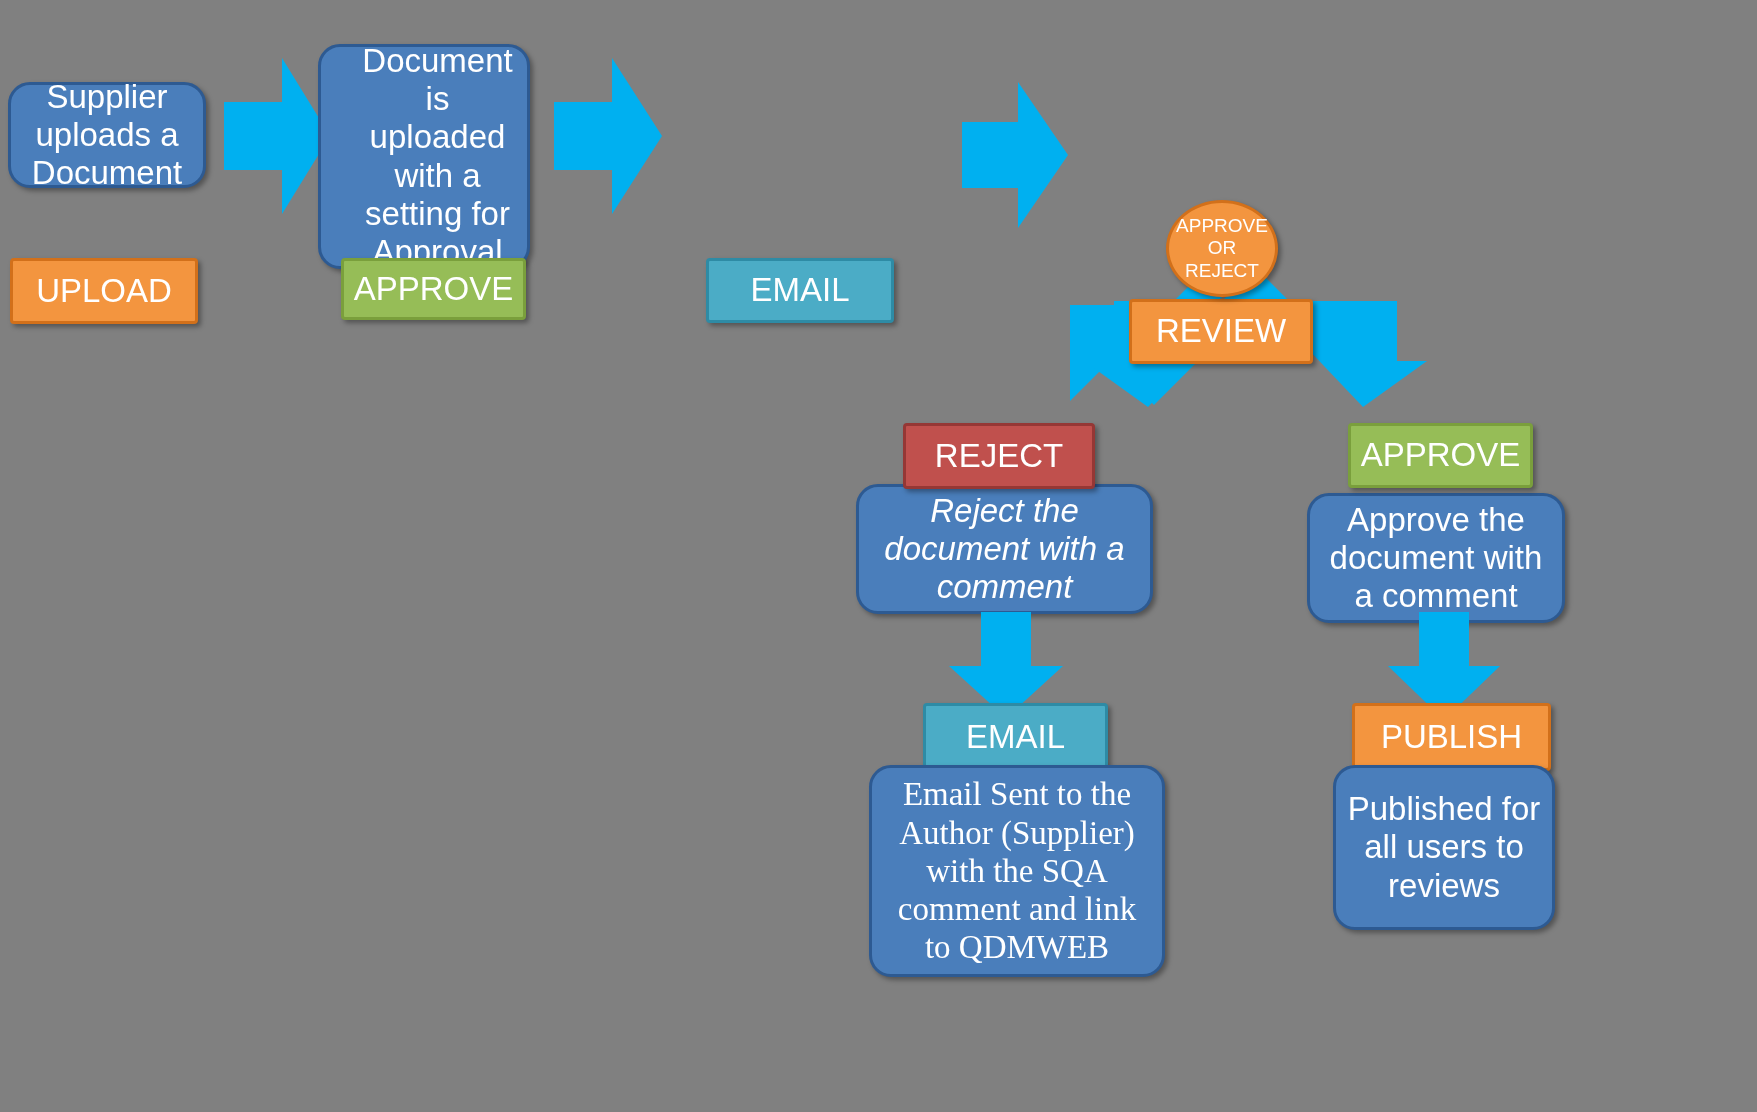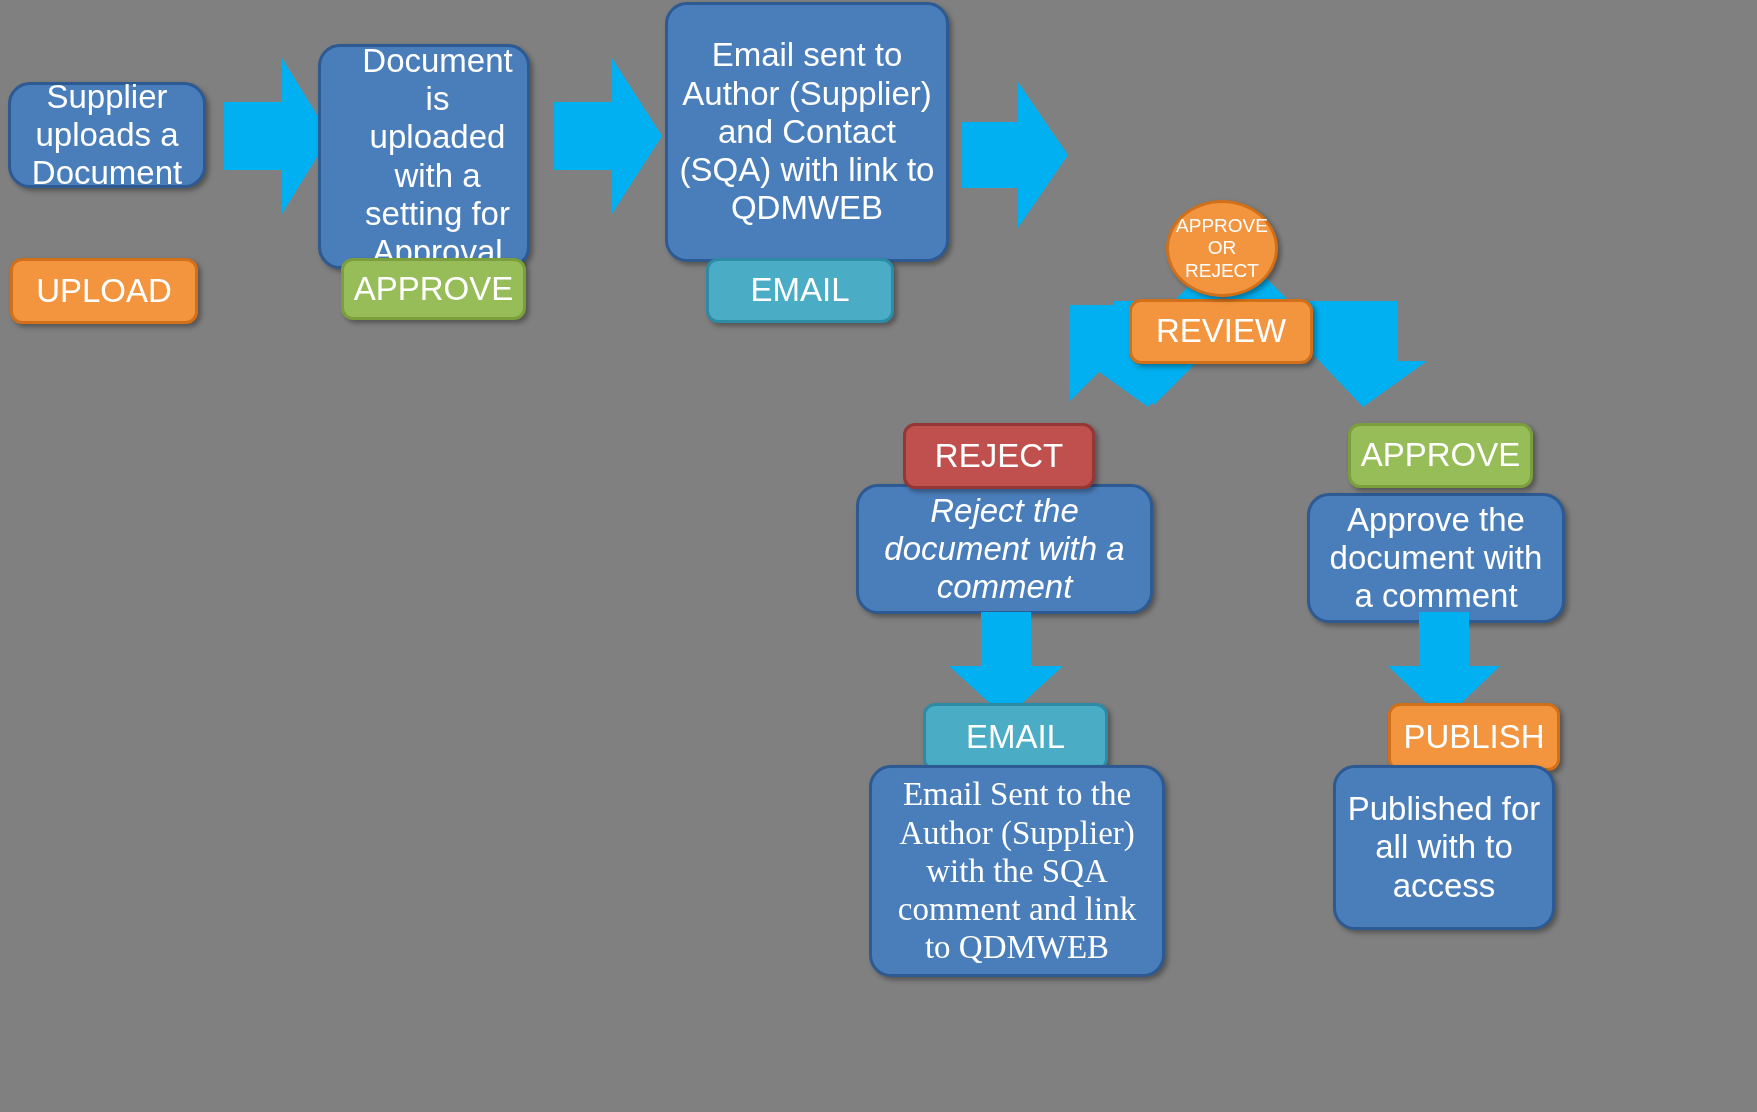--- a/index.html
+++ b/index.html
@@ -32,21 +32,21 @@
     box-shadow: 3px 3px 5px rgba(0,0,0,0.35);
   }
   .proc {
     background: #4a7ebb;
     border-color: #2d5a92;
     border-radius: 22px;
     font-size: 33px;
     padding: 6px 10px;
   }
   .tag {
-    border-radius: 12px;
+    border-radius: 4px;
     font-size: 33px;
     padding: 2px 8px;
   }
   .tag-orange { background: #f3953f; border-color: #d2701a; }
   .tag-green  { background: #96bd57; border-color: #7a9f3c; }
   .tag-teal   { background: #4bacc6; border-color: #2e8ba5; align-items: center; }
   .tag-red    { background: #c0504d; border-color: #953735; }
   .circle {
     background: #f3953f;
     border-color: #d2701a;
@@ -86,23 +86,20 @@
   <div class="node tag tag-green" style="left:341px; top:258px; width:185px; height:62px;">
     <span>APPROVE</span>
   </div>
 
   <div class="arrow" style="left:554px; top:56px; width:110px; height:160px;">
     <svg width="110" height="160" viewBox="0 0 110 160">
       <polygon points="0,46 58,46 58,2 108,80 58,158 58,114 0,114" fill="#00b0f0"></polygon>
     </svg>
   </div>
 
-  <div class="node proc" style="left:665px; top:2px; width:284px; height:260px;">
-    <span>Email sent to Author (Supplier) and Contact (SQA) with link to QDMWEB</span>
-  </div>
 
   <div class="node tag tag-teal" style="left:706px; top:258px; width:188px; height:65px;">
     <span>EMAIL</span>
   </div>
 
   <div class="arrow" style="left:962px; top:80px; width:108px; height:150px;">
     <svg width="108" height="150" viewBox="0 0 108 150">
       <polygon points="0,42 56,42 56,2 106,75 56,148 56,108 0,108" fill="#00b0f0"></polygon>
     </svg>
   </div>
@@ -160,21 +157,21 @@
   <div class="node tag tag-green" style="left:1348px; top:423px; width:185px; height:65px;">
     <span>APPROVE</span>
   </div>
 
   <div class="arrow" style="left:1386px; top:612px; width:116px; height:110px;">
     <svg width="116" height="110" viewBox="0 0 116 110">
       <polygon points="33,0 83,0 83,54 114,54 58,108 2,54 33,54" fill="#00b0f0"></polygon>
     </svg>
   </div>
 
-  <div class="node tag tag-orange" style="left:1352px; top:703px; width:172px; height:68px;margin-left:36px;">
+  <div class="node tag tag-orange" style="left:1352px; top:703px; width:199px; height:68px;">
     <span>PUBLISH</span>
   </div>
 
   <div class="node proc" style="left:1333px; top:765px; width:222px; height:165px;">
-    <span>Published for all with to access</span>
+    <span>Published for all users to reviews</span>
   </div>
 
 </div>
 
 </body></html>

